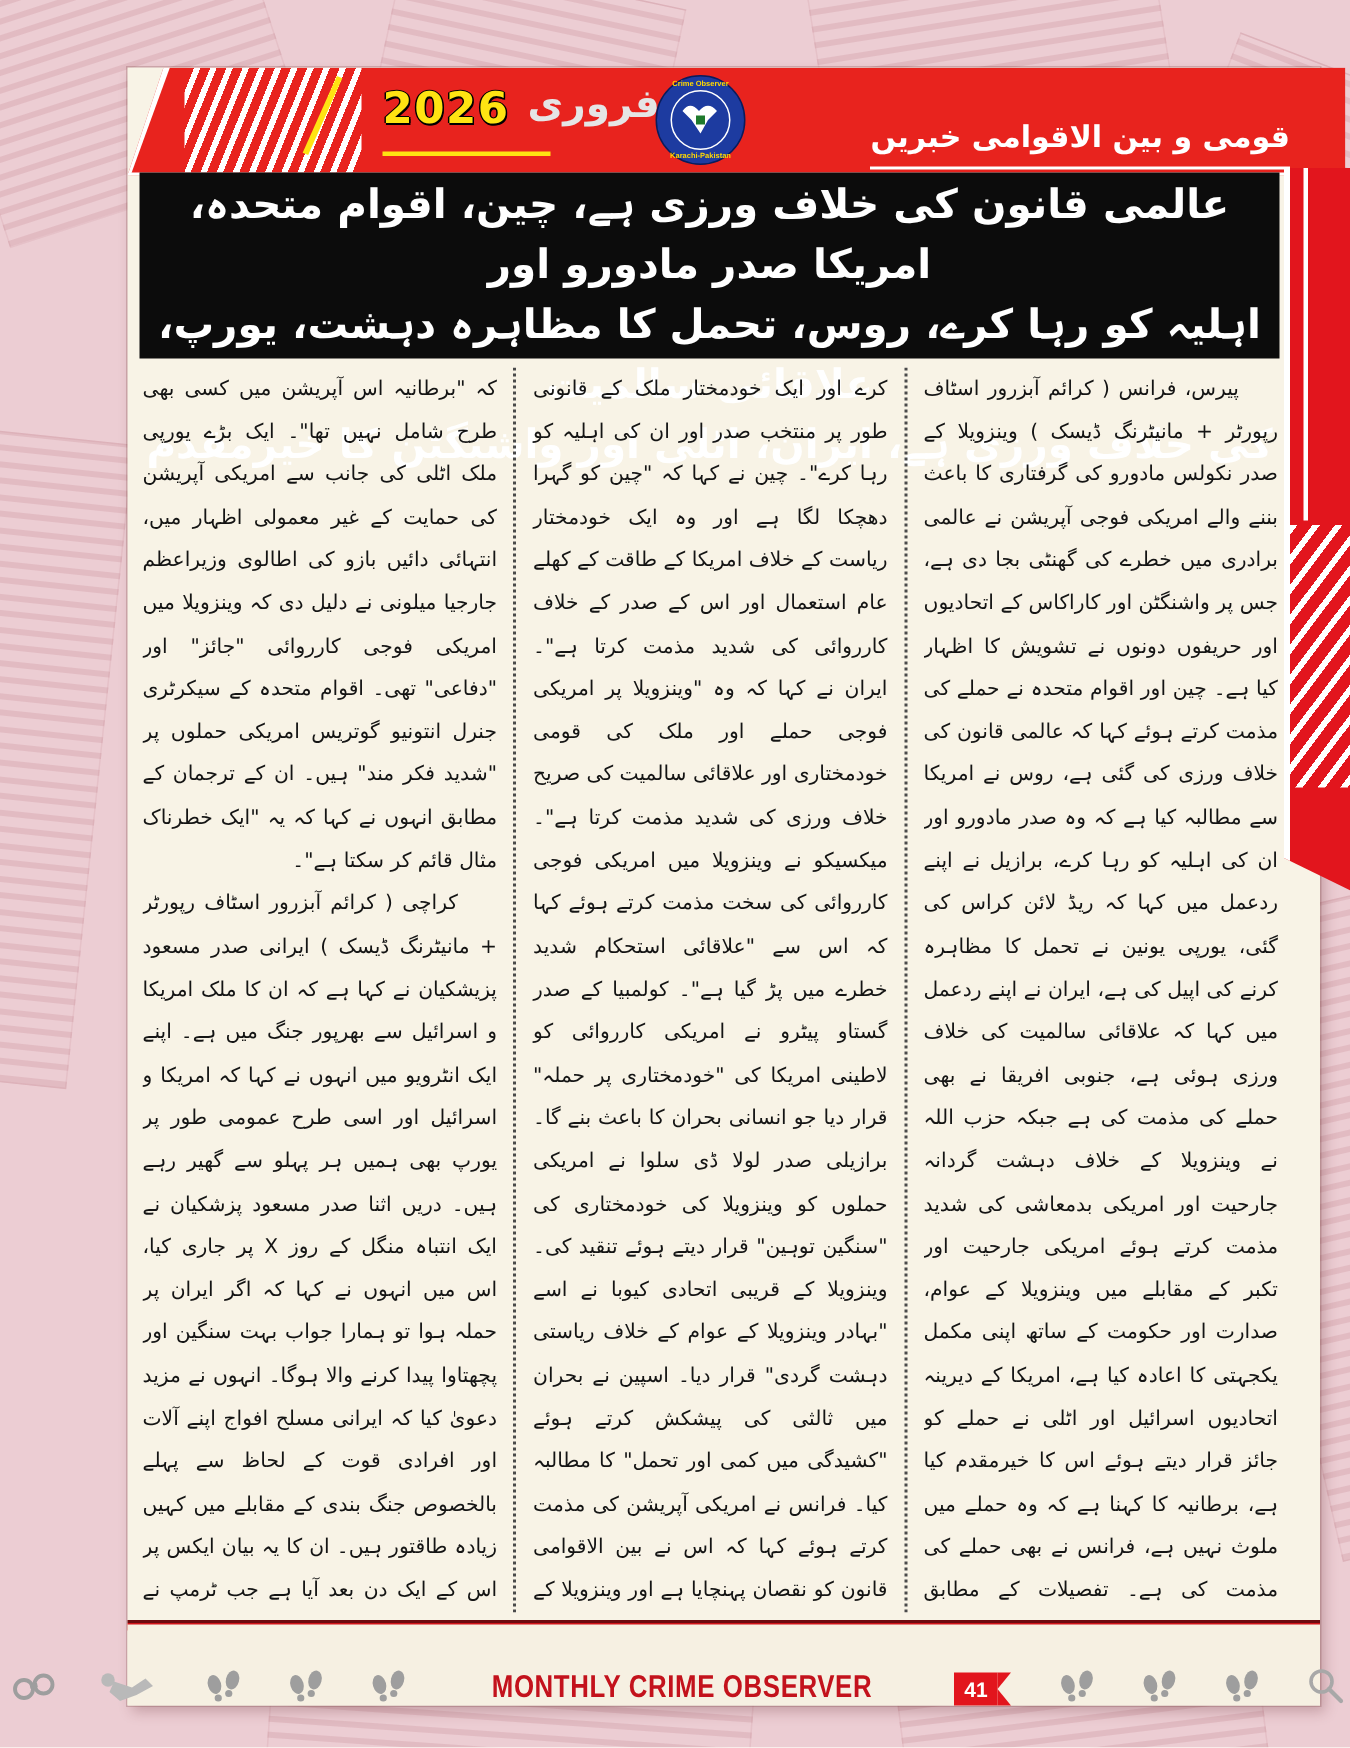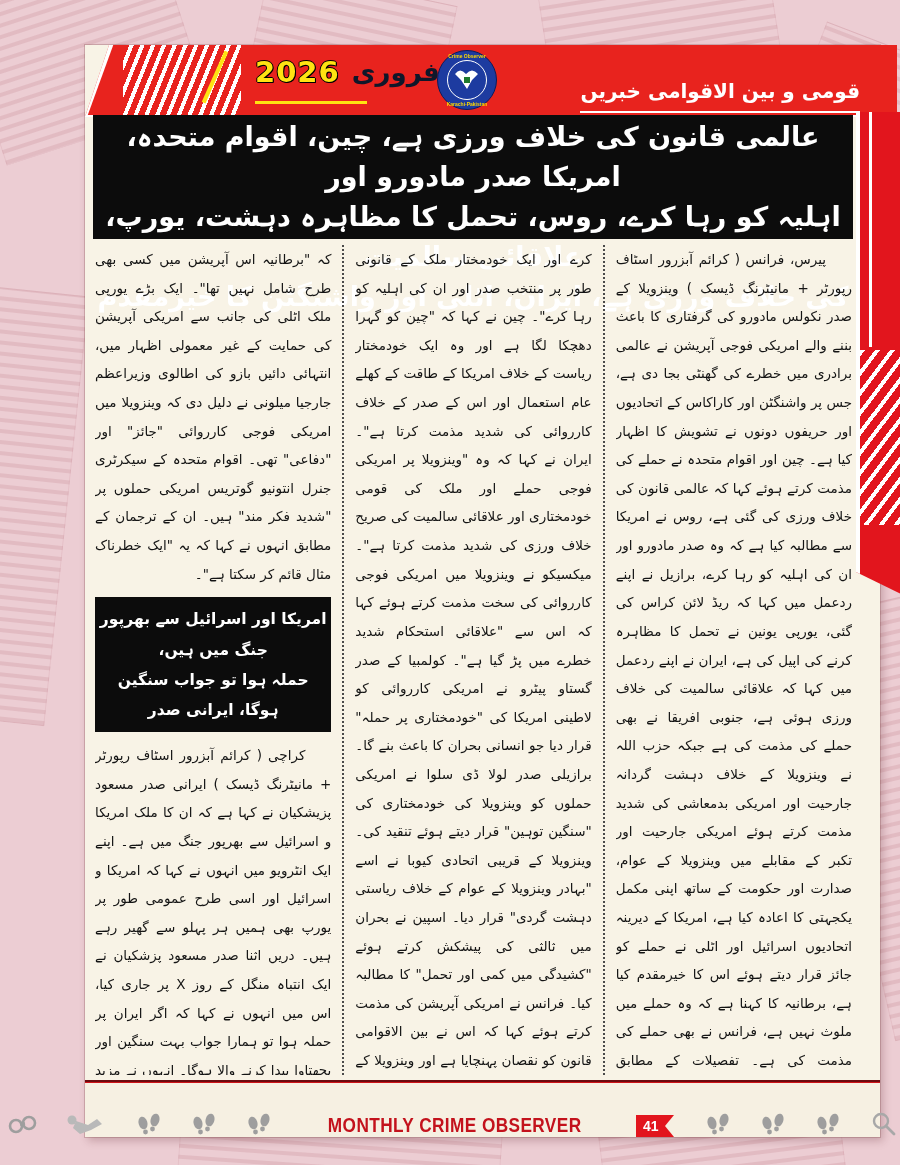--- a/index.html
+++ b/index.html
@@ -22,24 +22,24 @@
   .paper{position:absolute;left:85px;top:45px;width:795px;height:1092px;
          background:#f8f3e6;box-shadow:0 0 0 1px rgba(120,60,60,.25),3px 4px 8px rgba(90,30,40,.25);}
 
   
   .hdr{position:absolute;left:0;top:0;width:812px;height:70px;background:#e8231e;
        clip-path:polygon(24px 0,100% 0,100% 100%,0 100%);border-bottom:2px solid #fff;}
   .hdr-edge{position:absolute;left:8px;top:-6px;width:5px;height:95px;background:#fff;transform:rotate(20deg);}
   .hdr-stripes{position:absolute;left:38px;top:0;width:118px;height:70px;
        background:repeating-linear-gradient(112deg,transparent 0 6px,#fff 6px 10px);}
   .hdr-diag-y{position:absolute;left:128px;top:4px;width:4px;height:56px;background:#ffe312;transform:rotate(24deg);}
-  .date-block{position:absolute;left:170px;top:10px;display:flex;align-items:center;gap:12px;direction:ltr;}
+  .date-block{position:absolute;left:170px;top:10px;display:flex;align-items:flex-start;gap:12px;direction:ltr;}
   .year{font-size:29px;font-weight:bold;color:#ffe312;letter-spacing:1px;
         text-shadow:-1px 0 #000,1px 0 #000,0 -1px #000,0 1px #000,1px 1px #000;}
-  .month{font-size:26px;font-weight:bold;color:#0f172a;direction:rtl;}
+  .month{font-size:26px;font-weight:bold;color:#e5e5e5;direction:rtl;}
   .date-underline{position:absolute;left:170px;top:56px;width:112px;height:0;border-bottom:3px solid #ffe312;}
   .section-title{position:absolute;right:37px;top:14px;color:#fff;font-weight:bold;font-size:20px;
         direction:rtl;border-bottom:2px solid #fff;padding-bottom:8px;margin-top:20px;}
 
   
   .logo{position:absolute;left:352px;top:5px;width:58px;height:58px;border-radius:50%;
         background:#1d3ba0;border:1px solid #0a1c5c;}
   .logo-inner{position:absolute;inset:9px;border-radius:50%;background:#c3161c;border:1px solid #fff;}
   .logo-top,.logo-bottom{position:absolute;width:100%;text-align:center;font-size:5px;font-weight:bold;
         color:#ffd800;font-family:"Liberation Sans",sans-serif;}
@@ -128,24 +128,20 @@
 
     <div class="columns">
       <div class="col">
         <p class="indent">پیرس، فرانس ( کرائم آبزرور اسٹاف رپورٹر + مانیٹرنگ ڈیسک ) وینزویلا کے صدر نکولس مادورو کی گرفتاری کا باعث بننے والے امریکی فوجی آپریشن نے عالمی برادری میں خطرے کی گھنٹی بجا دی ہے، جس پر واشنگٹن اور کاراکاس کے اتحادیوں اور حریفوں دونوں نے تشویش کا اظہار کیا ہے۔ چین اور اقوام متحدہ نے حملے کی مذمت کرتے ہوئے کہا کہ عالمی قانون کی خلاف ورزی کی گئی ہے، روس نے امریکا سے مطالبہ کیا ہے کہ وہ صدر مادورو اور ان کی اہلیہ کو رہا کرے، برازیل نے اپنے ردعمل میں کہا کہ ریڈ لائن کراس کی گئی، یورپی یونین نے تحمل کا مظاہرہ کرنے کی اپیل کی ہے، ایران نے اپنے ردعمل میں کہا کہ علاقائی سالمیت کی خلاف ورزی ہوئی ہے، جنوبی افریقا نے بھی حملے کی مذمت کی ہے جبکہ حزب اللہ نے وینزویلا کے خلاف دہشت گردانہ جارحیت اور امریکی بدمعاشی کی شدید مذمت کرتے ہوئے امریکی جارحیت اور تکبر کے مقابلے میں وینزویلا کے عوام، صدارت اور حکومت کے ساتھ اپنی مکمل یکجہتی کا اعادہ کیا ہے، امریکا کے دیرینہ اتحادیوں اسرائیل اور اٹلی نے حملے کو جائز قرار دیتے ہوئے اس کا خیرمقدم کیا ہے، برطانیہ کا کہنا ہے کہ وہ حملے میں ملوث نہیں ہے، فرانس نے بھی حملے کی مذمت کی ہے۔ تفصیلات کے مطابق وینزویلا پر حملے کے بعد روس اور ایران جیسے ممالک، جن کے مادورو حکومت کے ساتھ دیرینہ تعلقات ہیں، نے فوری طور پر اس آپریشن کی مذمت کی، لیکن ان کی تشویش میں فرانس اور یورپی یونین جیسے امریکا کے اتحادی بھی شریک نظر آئے۔ روس نے امریکی قیادت سے مطالبہ کیا کہ وہ "اپنے موقف پر نظرثانی</p>
       </div>
       <div class="col">
         <p>کرے اور ایک خودمختار ملک کے قانونی طور پر منتخب صدر اور ان کی اہلیہ کو رہا کرے"۔ چین نے کہا کہ "چین کو گہرا دھچکا لگا ہے اور وہ ایک خودمختار ریاست کے خلاف امریکا کے طاقت کے کھلے عام استعمال اور اس کے صدر کے خلاف کارروائی کی شدید مذمت کرتا ہے"۔ ایران نے کہا کہ وہ "وینزویلا پر امریکی فوجی حملے اور ملک کی قومی خودمختاری اور علاقائی سالمیت کی صریح خلاف ورزی کی شدید مذمت کرتا ہے"۔ میکسیکو نے وینزویلا میں امریکی فوجی کارروائی کی سخت مذمت کرتے ہوئے کہا کہ اس سے "علاقائی استحکام شدید خطرے میں پڑ گیا ہے"۔ کولمبیا کے صدر گستاو پیٹرو نے امریکی کارروائی کو لاطینی امریکا کی "خودمختاری پر حملہ" قرار دیا جو انسانی بحران کا باعث بنے گا۔ برازیلی صدر لولا ڈی سلوا نے امریکی حملوں کو وینزویلا کی خودمختاری کی "سنگین توہین" قرار دیتے ہوئے تنقید کی۔ وینزویلا کے قریبی اتحادی کیوبا نے اسے "بہادر وینزویلا کے عوام کے خلاف ریاستی دہشت گردی" قرار دیا۔ اسپین نے بحران میں ثالثی کی پیشکش کرتے ہوئے "کشیدگی میں کمی اور تحمل" کا مطالبہ کیا۔ فرانس نے امریکی آپریشن کی مذمت کرتے ہوئے کہا کہ اس نے بین الاقوامی قانون کو نقصان پہنچایا ہے اور وینزویلا کے بحران کا کوئی بھی حل باہر سے مسلط نہیں کیا جا سکتا۔ یورپی یونین نے ان پیش رفتوں پر تشویش کا اظہار کیا اور بین الاقوامی قانون کے احترام پر زور دیا، اگرچہ اس نے یہ بھی نوٹ کیا کہ مادورو کے پاس "قانونی جواز کی کمی" ہے۔ برطانوی وزیراعظم کیئر اسٹارمر نے کہا کہ تمام ممالک کو "بین الاقوامی قانون کی پاسداری" کرنی چاہیے اور واضح کیا</p>
       </div>
       <div class="col">
         <p>کہ "برطانیہ اس آپریشن میں کسی بھی طرح شامل نہیں تھا"۔ ایک بڑے یورپی ملک اٹلی کی جانب سے امریکی آپریشن کی حمایت کے غیر معمولی اظہار میں، انتہائی دائیں بازو کی اطالوی وزیراعظم جارجیا میلونی نے دلیل دی کہ وینزویلا میں امریکی فوجی کارروائی "جائز" اور "دفاعی" تھی۔ اقوام متحدہ کے سیکرٹری جنرل انتونیو گوتریس امریکی حملوں پر "شدید فکر مند" ہیں۔ ان کے ترجمان کے مطابق انہوں نے کہا کہ یہ "ایک خطرناک مثال قائم کر سکتا ہے"۔</p>
-        <div class="subhead">
-          <div>امریکا اور اسرائیل سے بھرپور جنگ میں ہیں،</div>
-          <div>حملہ ہوا تو جواب سنگین ہوگا، ایرانی صدر</div>
-        </div>
         <p class="indent">کراچی ( کرائم آبزرور اسٹاف رپورٹر + مانیٹرنگ ڈیسک ) ایرانی صدر مسعود پزیشکیان نے کہا ہے کہ ان کا ملک امریکا و اسرائیل سے بھرپور جنگ میں ہے۔ اپنے ایک انٹرویو میں انہوں نے کہا کہ امریکا و اسرائیل اور اسی طرح عمومی طور پر یورپ بھی ہمیں ہر پہلو سے گھیر رہے ہیں۔ دریں اثنا صدر مسعود پزشکیان نے ایک انتباہ منگل کے روز X پر جاری کیا، اس میں انہوں نے کہا کہ اگر ایران پر حملہ ہوا تو ہمارا جواب بہت سنگین اور پچھتاوا پیدا کرنے والا ہوگا۔ انہوں نے مزید دعویٰ کیا کہ ایرانی مسلح افواج اپنے آلات اور افرادی قوت کے لحاظ سے پہلے بالخصوص جنگ بندی کے مقابلے میں کہیں زیادہ طاقتور ہیں۔ ان کا یہ بیان ایکس پر اس کے ایک دن بعد آیا ہے جب ٹرمپ نے فلوریڈا میں اپنی رہائش گاہ پر اسرائیلی وزیراعظم بنیامین نیتن یاہو سے ملاقات کی،۔</p>
       </div>
     </div>
 
     <div class="footer-rule"></div>
     <div class="footer-bar">
       <svg class="fico" width="30" height="24" viewBox="0 0 30 24">
         <circle cx="9" cy="13" r="6" fill="none" stroke="#9e9e9e" stroke-width="2.6"></circle>
         <circle cx="22" cy="10" r="6" fill="none" stroke="#9e9e9e" stroke-width="2.6"></circle>
         <rect x="13" y="9.5" width="5" height="3" fill="#9e9e9e" transform="rotate(-12 15 11)"></rect>

